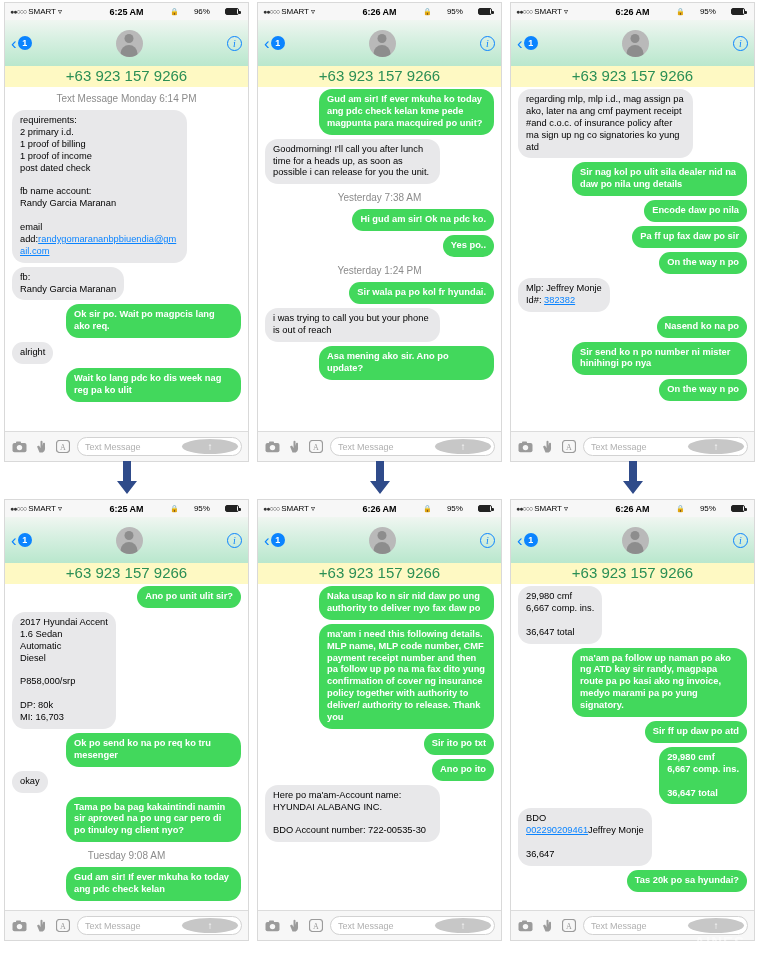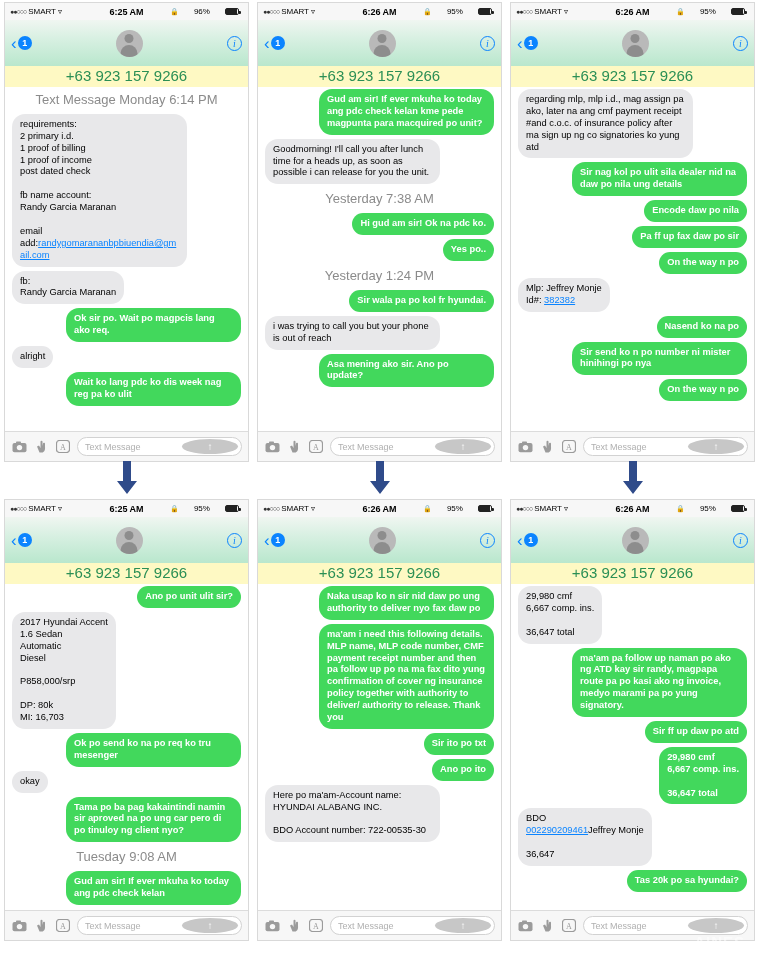--- a/index.html
+++ b/index.html
@@ -116,21 +116,21 @@
   .thread {
     flex: 1 1 auto;
     overflow: hidden;
     padding: 2px 7px 2px 7px;
     display: flex;
     flex-direction: column;
     gap: 4px;
     background: #fff;
   }
   .tstamp {
-    text-align: center; font-size: 13px; color: #8b8b8b;
+    text-align: center; font-size: 10px; color: #8b8b8b;
     margin: 3px 0 1px; line-height: 1.3;
   }
   .row { display: flex; }
   .row.in { justify-content: flex-start; }
   .row.out { justify-content: flex-end; }
   .bubble {
     max-width: 175px;
     padding: 5px 8px;
     border-radius: 13px;
     font-size: 9.3px;

